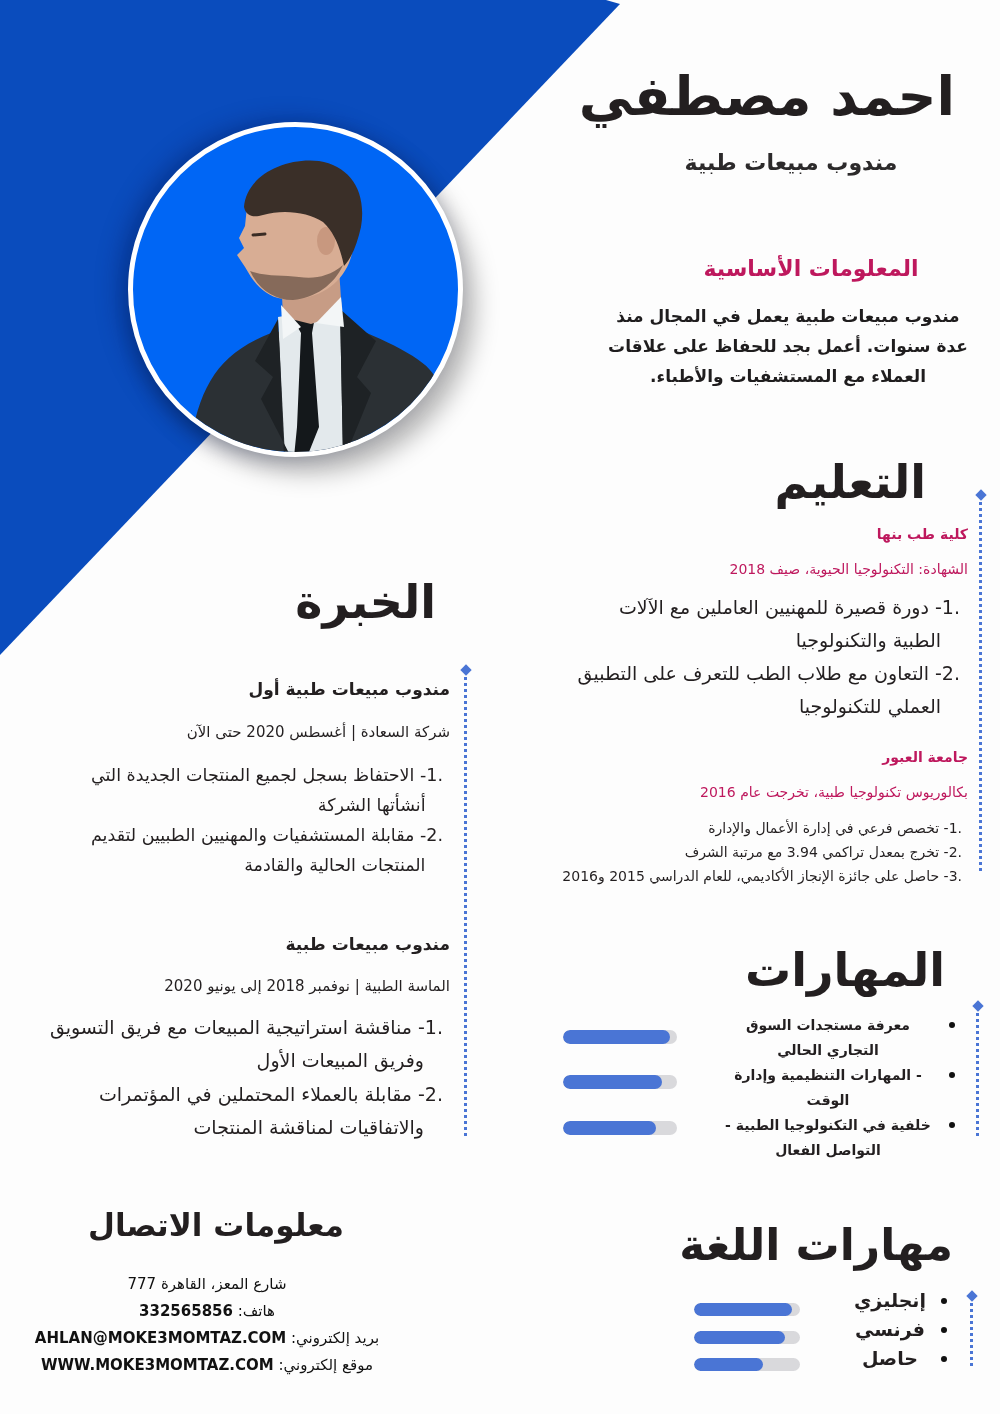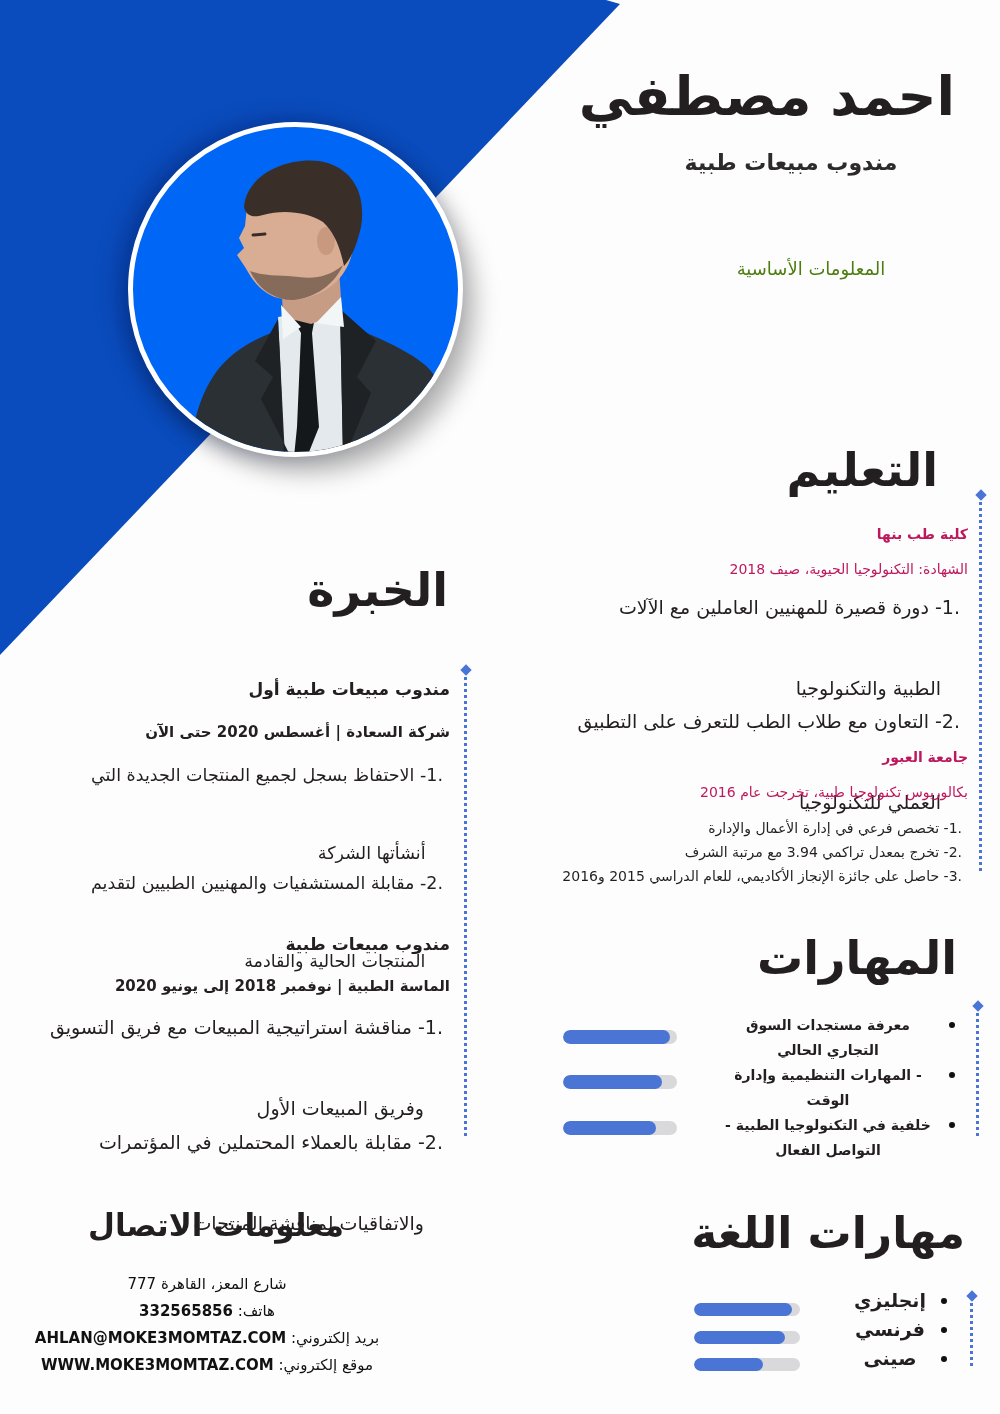--- a/index.html
+++ b/index.html
@@ -10,48 +10,48 @@
   .c { text-align:center; }
   .bg-triangle { position:absolute; left:0; top:0; width:625px; height:660px; background:#0a4cbd;
                  clip-path:polygon(0 0, 606px 0, 620px 4px, 0 655px); }
   .photo { position:absolute; left:128px; top:122px; width:325px; height:325px; border:5px solid #ffffff;
            border-radius:50%; background:#0066f5; overflow:hidden;
            box-shadow: 12px 16px 24px rgba(0,0,0,0.28), -10px -2px 22px rgba(0,20,80,0.35); }
   .photo svg { display:block; width:325px; height:325px; }
 
   .name { font-size:54px; font-weight:bold; line-height:70px; top:62px; right:45px; color:#231f20; margin:0; }
   .subtitle { font-size:22px; font-weight:bold; line-height:29px; top:148px; left:600px; width:382px; color:#2c2a2b; }
-  .sec-h-sm { font-size:18px; font-weight:normal; line-height:29px; color:#4d7c0f; }
+  .sec-h-sm { font-size:22px; font-weight:bold; line-height:29px; color:#be185d; }
   .profile-h { top:254px; left:640px; width:342px; }
   .profile-p { top:301px; left:588px; width:400px; font-size:17px; font-weight:bold; line-height:30px; color:#1f1d1e; }
   .profile-p div { white-space:nowrap; }
 
-  .big-h { font-size:46px; font-weight:bold; line-height:60px; margin:0; color:#231f20; }
+  .big-h { font-size:46px; font-weight:bold; line-height:60px; margin:12px; color:#231f20; }
   .edu-h { top:440px; right:62px; }
   .exp-h { top:560px; right:552px; }
   .skills-h { top:928px; right:43px; }
   .lang-h { top:1205px; right:35px; font-size:44px; line-height:55px; }
   .contact-h { top:1205px; left:16px; width:400px; font-size:31px; line-height:41px; font-weight:bold; }
 
   .timeline { position:absolute; width:3px;
               background:repeating-linear-gradient(to bottom, #4a75d5 0 3px, transparent 3px 6px); }
   .diamond { position:absolute; width:8px; height:8px; background:#4a75d5; transform:rotate(45deg); }
 
   .sub { font-size:14px; line-height:18px; color:#be185d; }
   .sub.b { font-weight:bold; }
   .li-line { display:flex; flex-direction:row; direction:rtl; white-space:nowrap; }
   .mk { direction:ltr; unicode-bidi:isolate; display:inline-block; }
-  .li-cont { white-space:nowrap; padding-right:1em;margin-top:48px; }
+  .li-cont { white-space:nowrap; padding-right:1em; }
 
   .edu1-list { top:591px; right:40px; font-size:19px; line-height:33px; }
   .edu2-list { top:816px; right:38px; font-size:14px; line-height:24px; }
   .exp1-list { top:760px; right:557px; font-size:17.5px; line-height:30px; }
   .exp2-list { top:1011px; right:557px; font-size:19px; line-height:33.3px; }
   .role { font-size:17px; font-weight:bold; line-height:23px;text-align:right; }
-  .company { font-size:15px; line-height:20px;font-weight:bold; }
+  .company { font-size:15px; line-height:20px; }
 
   .skill-text { position:absolute; left:718px; width:220px; direction:rtl; text-align:center;
                 font-size:14px; font-weight:bold; line-height:25px; white-space:nowrap; }
   .bullet { position:absolute; width:6px; height:6px; border-radius:50%; background:#111; }
 
   .bar { position:absolute; background:#d9d9dc; border-radius:7px; overflow:hidden; }
   .bar-fill { height:100%; background:#4a75d5; border-radius:7px; }
 
   .lang-list { top:1286px; right:74px; font-size:19px; line-height:29px; font-weight:bold;text-align:center; }
 
@@ -92,20 +92,25 @@
       <path d="M120 108 L 132 107" stroke="#3a2c24" stroke-width="3" stroke-linecap="round"></path>
 
       <path d="M111 80 C 113 50, 150 30, 186 34 C 217 39, 234 64, 228 100 C 224 118, 218 132, 211 139 C 207 120, 201 105, 190 95 C 175 85, 150 82, 130 88 C 120 91, 113 89, 111 80 Z" fill="#3a2f28"></path>
     </svg>
   </div>
 
   <h1 class="abs r name">احمد مصطفي</h1>
   <div class="abs c subtitle">مندوب مبيعات طبية</div>
 
   <div class="abs c sec-h-sm profile-h">المعلومات الأساسية</div>
+  <div class="abs c profile-p">
+    <div>مندوب مبيعات طبية يعمل في المجال منذ</div>
+    <div>عدة سنوات. أعمل بجد للحفاظ على علاقات</div>
+    <div>العملاء مع المستشفيات والأطباء.</div>
+  </div>
 
   <h2 class="abs r big-h edu-h">التعليم</h2>
   <div class="diamond" style="left:977px; top:491px;"></div>
   <div class="timeline" style="left:979px; top:502px; height:372px;"></div>
 
   <div class="abs r sub b" style="top:525px; right:32px;">كلية طب بنها</div>
   <div class="abs r sub" style="top:560px; right:32px;">الشهادة: التكنولوجيا الحيوية، صيف 2018</div>
   <div class="abs r edu1-list">
     <div>
       <div class="li-line">
@@ -215,21 +220,21 @@
   <h2 class="abs r big-h lang-h">مهارات اللغة</h2>
   <div class="diamond" style="left:968px; top:1292px;"></div>
   <div class="timeline" style="left:970px; top:1303px; height:66px;"></div>
 
   <div class="bullet" style="left:941px; top:1298px;"></div>
   <div class="bullet" style="left:941px; top:1327px;"></div>
   <div class="bullet" style="left:941px; top:1356px;"></div>
   <div class="abs r lang-list">
     <div>إنجليزي</div>
     <div>فرنسي</div>
-    <div>صينى</div>
+    <div>حاصل</div>
   </div>
 
   <div class="bar" style="left:694px; top:1303px; width:106px; height:13px;">
     <div class="bar-fill" style="width: 92%;"></div>
   </div>
   <div class="bar" style="left:694px; top:1331px; width:106px; height:13px;">
     <div class="bar-fill" style="width: 86%;"></div>
   </div>
   <div class="bar" style="left:694px; top:1358px; width:106px; height:13px;">
     <div class="bar-fill" style="width: 65%;"></div>

